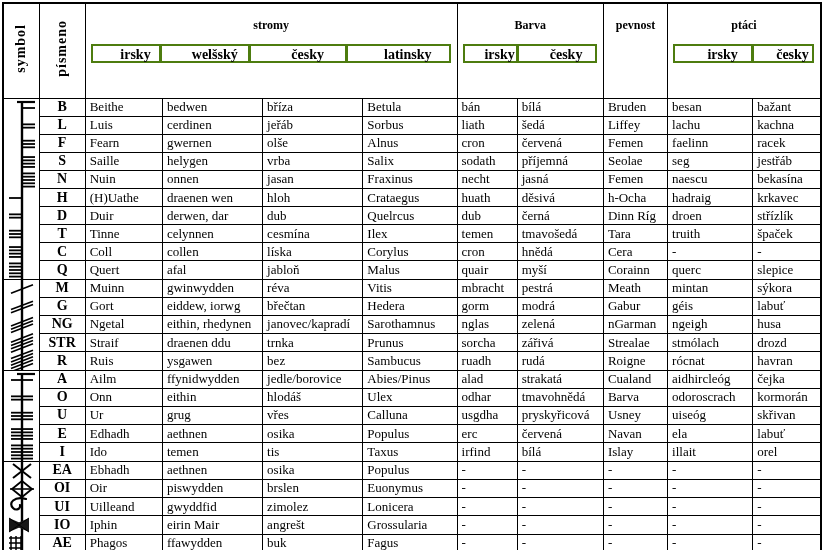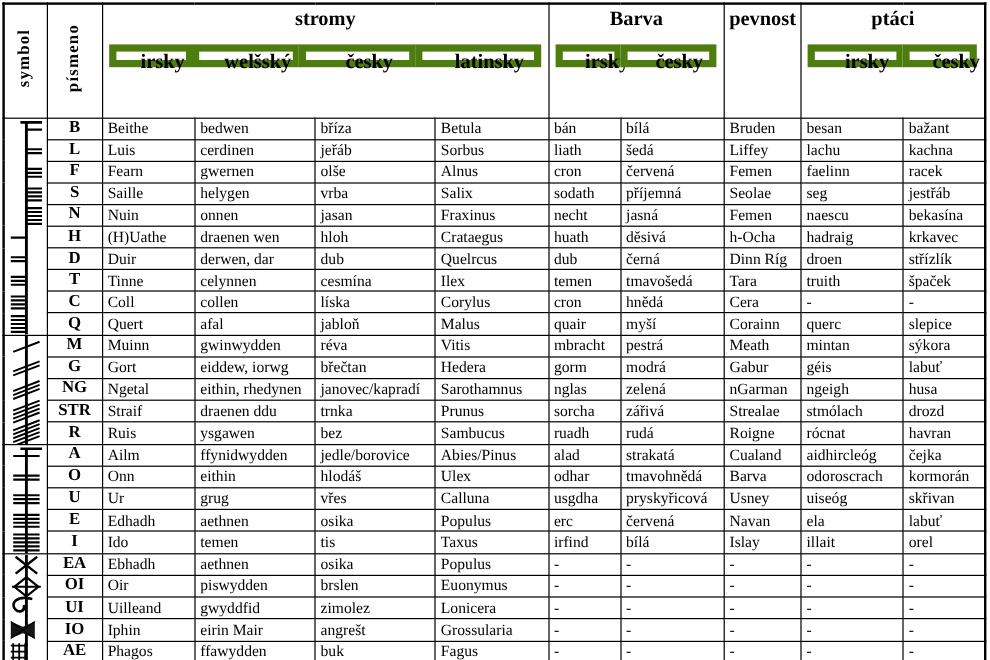--- a/index.html
+++ b/index.html
@@ -41,34 +41,34 @@
   .rot{
     display:inline-block;
     writing-mode:vertical-rl;
     transform:rotate(180deg);
     font-weight:bold;
     font-size:14px;
     letter-spacing:1px;
   }
   .gtitle{
     font-weight:bold;
-    font-size:17px;
+    font-size:12px;
     text-align:center;
-    padding-top:2px;
+    padding-top:14px;
   }
   .substrip{
     display:flex;
     margin:11px 6px 0 5px;
   }
   .subbox{
-    border:6px solid #4d7c0f;
+    border:2px solid #4d7c0f;
     height:19px;
     line-height:17px;
     font-weight:bold;
-    font-size:17px;
+    font-size:14px;
     padding-left:19px;
     box-sizing:border-box;
     background:#fff;
   }
   .subbox + .subbox{margin-left:-1px;}
   tbody tr{height:18px;}
   tbody td{
     font-size:13px;
     line-height:16px;
     padding:0 2px 0 4px;

